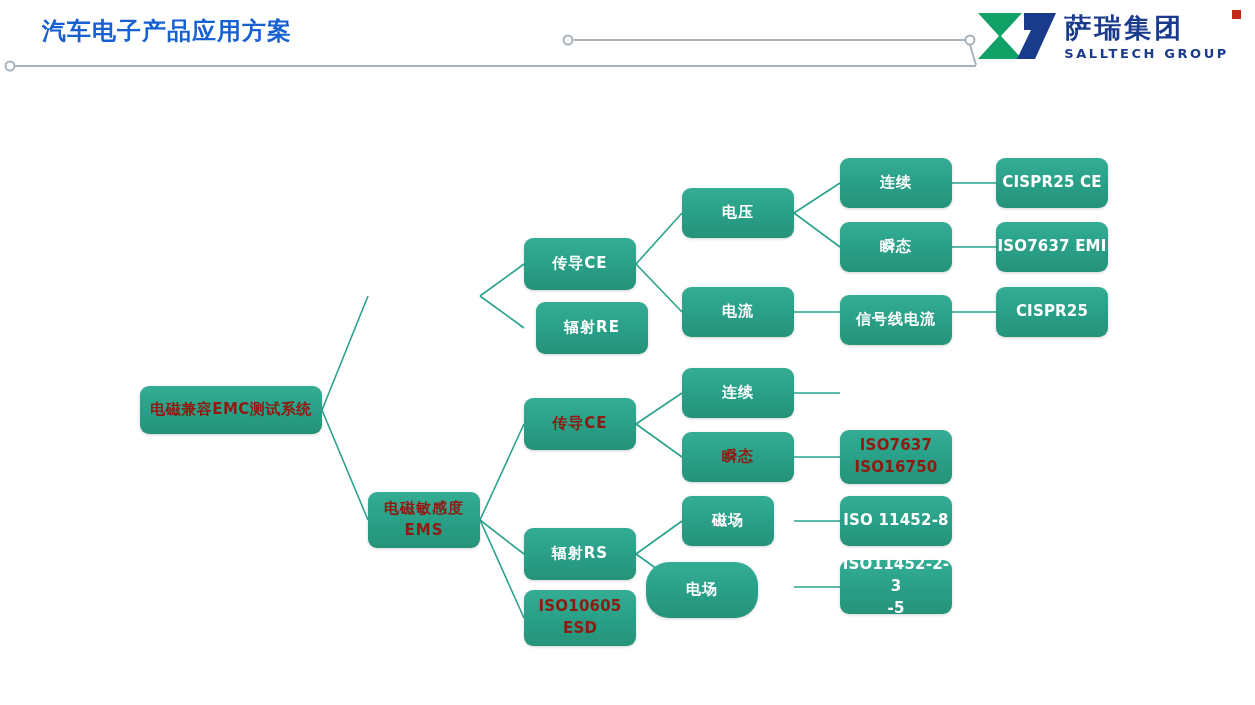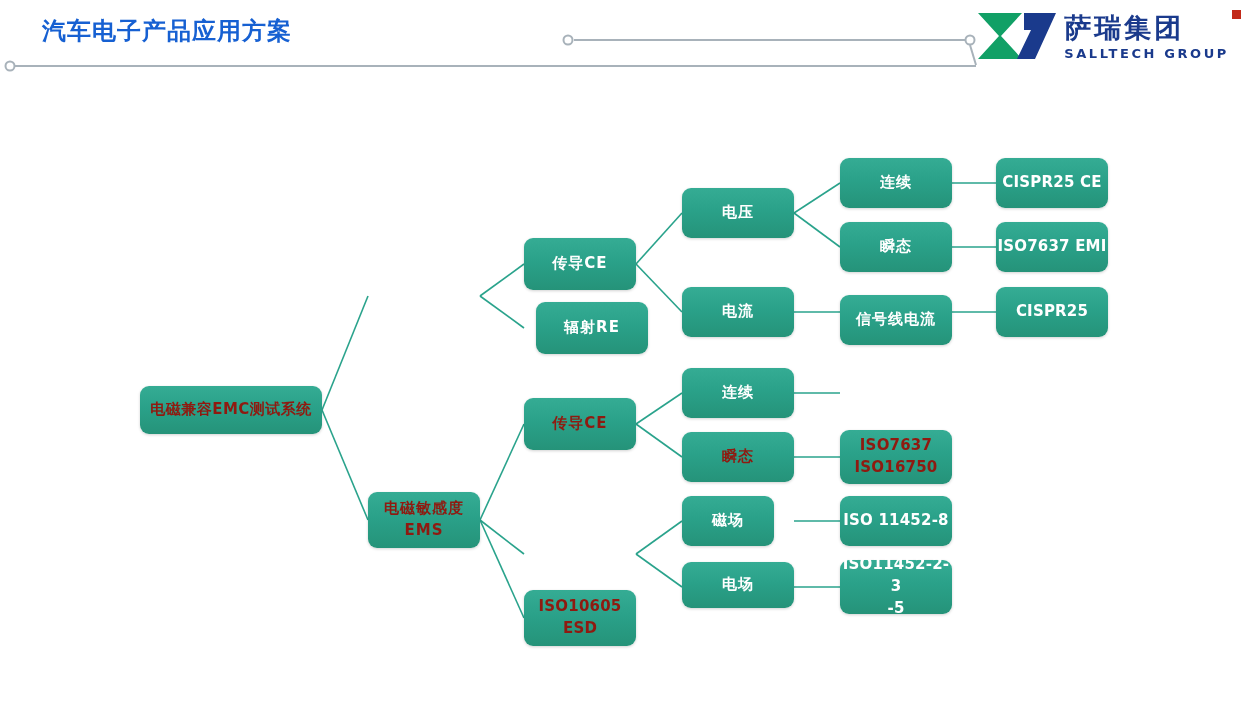--- a/index.html
+++ b/index.html
@@ -106,29 +106,30 @@
   </svg>
 
   <div class="node red" style="left:140px; top:386px; width:182px; height:48px; font-size:15px; letter-spacing:0.5px;">电磁兼容EMC测试系统</div>
 
   <div class="node red" style="left:368px; top:492px; width:112px; height:56px;">电磁敏感度
 EMS</div>
 
   <div class="node" style="left:524px; top:238px; width:112px; height:52px;">传导CE</div>
   <div class="node" style="left:536px; top:302px; width:112px; height:52px;">辐射RE</div>
   <div class="node red" style="left:524px; top:398px; width:112px; height:52px;">传导CE</div>
+  <div class="node" style="left:524px; top:528px; width:112px; height:52px;">辐射RS</div>
   <div class="node red latin" style="left:524px; top:590px; width:112px; height:56px;">ISO10605
 ESD</div>
 
   <div class="node" style="left:682px; top:188px; width:112px; height:50px;">电压</div>
   <div class="node" style="left:682px; top:287px; width:112px; height:50px;">电流</div>
   <div class="node" style="left:682px; top:368px; width:112px; height:50px;">连续</div>
   <div class="node red" style="left:682px; top:432px; width:112px; height:50px;">瞬态</div>
   <div class="node" style="left:682px; top:496px; width:92px; height:50px;">磁场</div>
-  <div class="node" style="left:682px; top:562px; width:112px; height:46px;">电场</div>
+  <div class="node" style="left:646px; top:562px; width:112px; height:56px;border-radius:23px;">电场</div>
 
   <div class="node" style="left:840px; top:158px; width:112px; height:50px;">连续</div>
   <div class="node" style="left:840px; top:222px; width:112px; height:50px;">瞬态</div>
   <div class="node" style="left:840px; top:295px; width:112px; height:50px;font-family:Liberation Serif, serif;">信号线电流</div>
   <div class="node red latin" style="left:840px; top:430px; width:112px; height:54px;">ISO7637
 ISO16750</div>
   <div class="node latin" style="left:840px; top:496px; width:112px; height:50px;">ISO 11452-8</div>
   <div class="node latin" style="left:840px; top:560px; width:112px; height:54px;">ISO11452-2-3
 -5</div>
 

